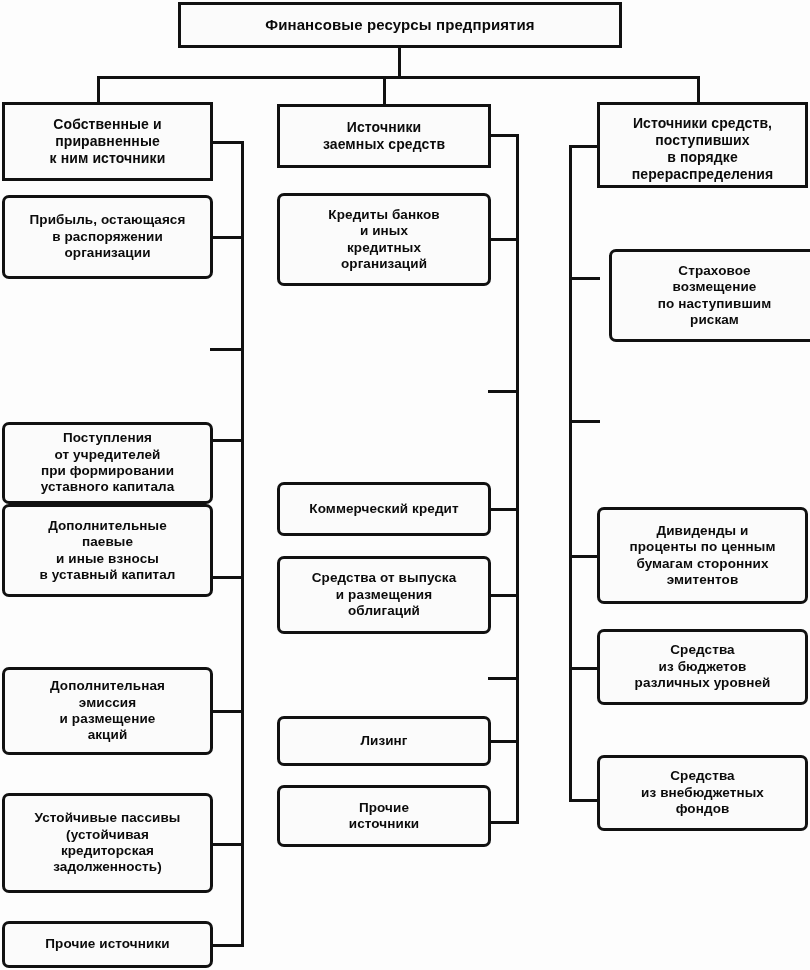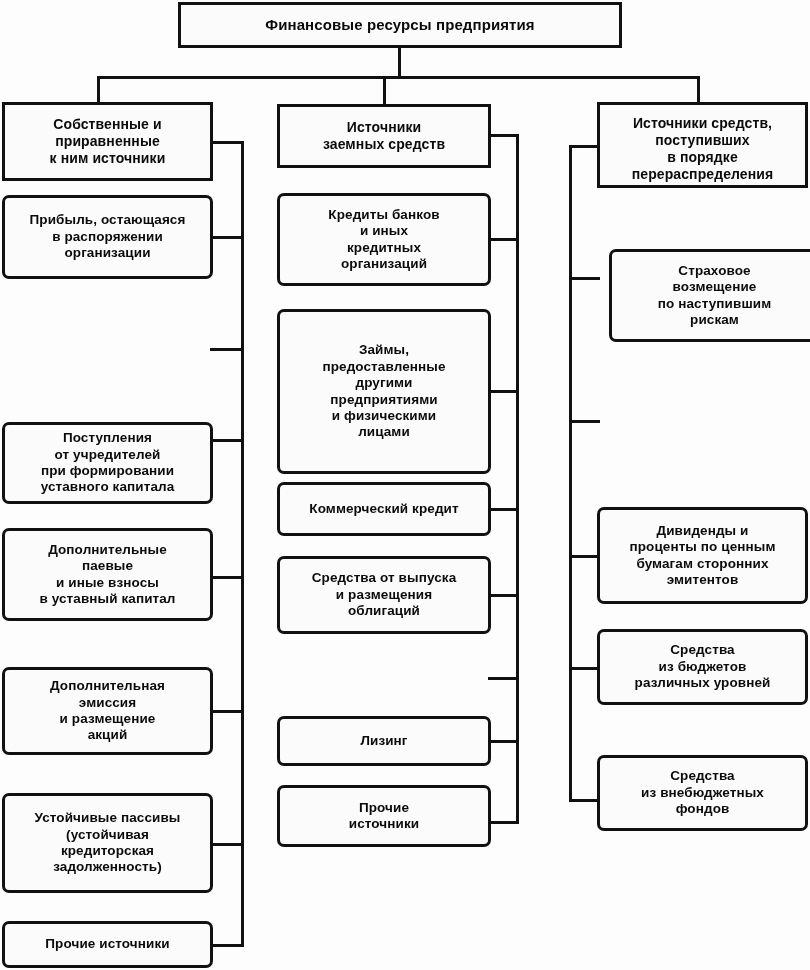--- a/index.html
+++ b/index.html
@@ -101,21 +101,21 @@
   <div class="conn h" style="left:210px; top:348px; width:34px;"></div>
 
   <div class="node leaf" style="left:2px; top:399px; width:211px; height:82px;margin-top:23px;">
     <span class="lbl">Поступления
 от учредителей
 при формировании
 уставного капитала</span>
   </div>
   <div class="conn h" style="left:210px; top:439px; width:34px;"></div>
 
-  <div class="node leaf" style="left:2px; top:528px; width:211px; height:93px;">
+  <div class="node leaf" style="left:2px; top:504px; width:211px; height:93px;">
     <span class="lbl">Дополнительные
 паевые
 и иные взносы
 в уставный капитал</span>
   </div>
   <div class="conn h" style="left:210px; top:576px; width:34px;"></div>
 
   <div class="node leaf" style="left:2px; top:667px; width:211px; height:88px;">
     <span class="lbl">Дополнительная
 эмиссия
@@ -146,28 +146,20 @@
   <div class="conn h" style="left:488px; top:134px; width:31px;"></div>
 
   <div class="node leaf" style="left:277px; top:193px; width:214px; height:93px;">
     <span class="lbl">Кредиты банков
 и иных
 кредитных
 организаций</span>
   </div>
   <div class="conn h" style="left:488px; top:238px; width:31px;"></div>
 
-  <div class="node leaf" style="left:277px; top:309px; width:214px; height:165px;">
-    <span class="lbl">Займы,
-предоставленные
-другими
-предприятиями
-и физическими
-лицами</span>
-  </div>
   <div class="conn h" style="left:488px; top:390px; width:31px;"></div>
 
   <div class="node leaf" style="left:277px; top:482px; width:214px; height:54px;">
     <span class="lbl">Коммерческий кредит</span>
   </div>
   <div class="conn h" style="left:488px; top:508px; width:31px;"></div>
 
   <div class="node leaf" style="left:277px; top:556px; width:214px; height:78px;">
     <span class="lbl">Средства от выпуска
 и размещения

